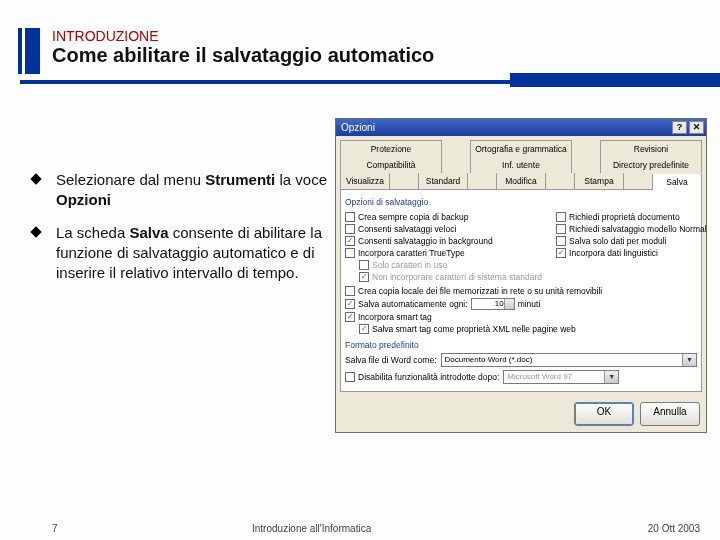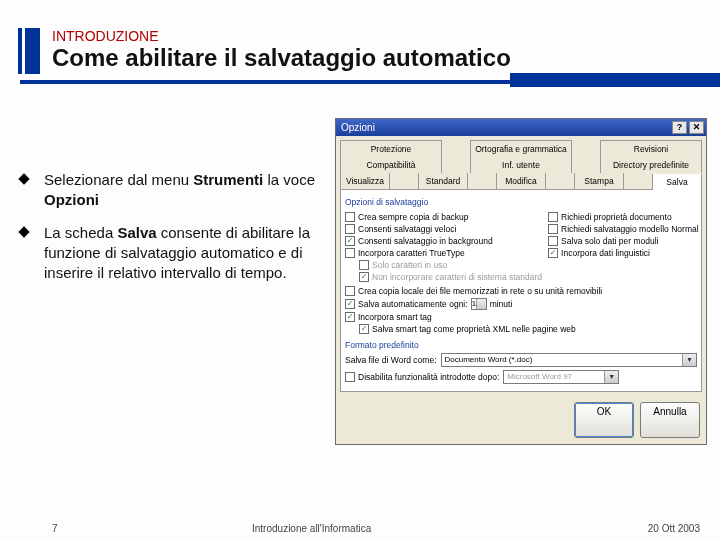--- a/index.html
+++ b/index.html
@@ -19,38 +19,38 @@
     left: 22px; top: 28px;
     width: 18px; height: 46px;
     background: #003399;
     border-left: 3px solid #fff;
     box-shadow: -4px 0 0 #003399;
   }
   .header-intro {
     font-size: 14px; color: #b00000; font-weight: 400;
   }
   .header-title {
-    font-size: 24px; color: #111; font-weight: bold;
+    font-size: 20px; color: #111; font-weight: bold;
     margin-top: 0px;
   }
   .header-rule {
     position: absolute;
     left: 20px; right: 0; top: 80px;
     height: 0;
     border-bottom: 4px solid #003399;
   }
   .header-rule::after {
     content: '';
     position: absolute; right: 0; top: -7px;
     width: 210px; height: 14px;
     background: #003399;
   }
   .content {
     position: absolute;
-    left: 20px; top: 170px;
+    left: 32px; top: 170px;
     width: 300px;
     font-size: 15px;
     color: #111;
   }
   .bullet-item {
     display: flex;
     align-items: flex-start;
     margin-bottom: 12px;
     line-height: 1.35;
   }
@@ -115,42 +115,42 @@
   .tab-row2 .tab-cell { border-top: none; }
   .tab-cell.active { background: #fff; position: relative; top: 1px; }
   .panel {
     background: #fff;
     border: 1px solid #999;
     margin: 0 4px 4px 4px;
     padding: 4px;
     font-size: 8.5px;
   }
   .group-label { color: #1a3e9c; margin: 3px 0; }
-  .checks { display: flex; gap: 6px; }
+  .checks { display: flex; gap: 14px; }
   .check-col { flex: 1; }
   .chk {
     display: flex; align-items: center;
     margin: 2px 0;
     white-space: nowrap;
     overflow: hidden;
   }
   .chk .box {
     width: 10px; height: 10px;
     border: 1px solid #6a6a6a;
     background: #fff;
     display: inline-flex;
     align-items: center; justify-content: center;
     margin-right: 3px;
     font-size: 8px; line-height: 8px;
   }
   .chk.checked .box::before { content: '✓'; color: #3a7b2c; }
   .sub { margin-left: 14px; }
   .spin {
     display: inline-block;
-    width: 16px; height: 12px;
+    width: 44px; height: 12px;
     background: #fff;
     border: 1px solid #7a7a7a;
     text-align: right;
     padding-right: 10px;
     position: relative;
     font-size: 8px; line-height: 10px;
     margin: 0 3px;
   }
   .spin::after {
     content: '';
@@ -178,21 +178,21 @@
     border-left: 1px solid #999;
     text-align: center; font-size: 8px; line-height: 12px;
     color: #333;
   }
   .row { display: flex; align-items: center; margin: 3px 0; gap: 4px; white-space: nowrap; }
   .dlg-btns {
     display: flex; justify-content: flex-end;
     padding: 6px; gap: 6px;
   }
   .dlg-btn {
-    min-width: 60px; height: 36px;
+    min-width: 60px; height: 24px;
     background: linear-gradient(#fefefe,#e0e0d8);
     border: 1px solid #7a7a7a;
     border-radius: 3px;
     font-size: 10px;
     text-align: center; line-height: 18px;
   }
   .dlg-btn.primary { box-shadow: 0 0 0 1px #4a86d6 inset; }
 
   .footer {
     position: absolute;

